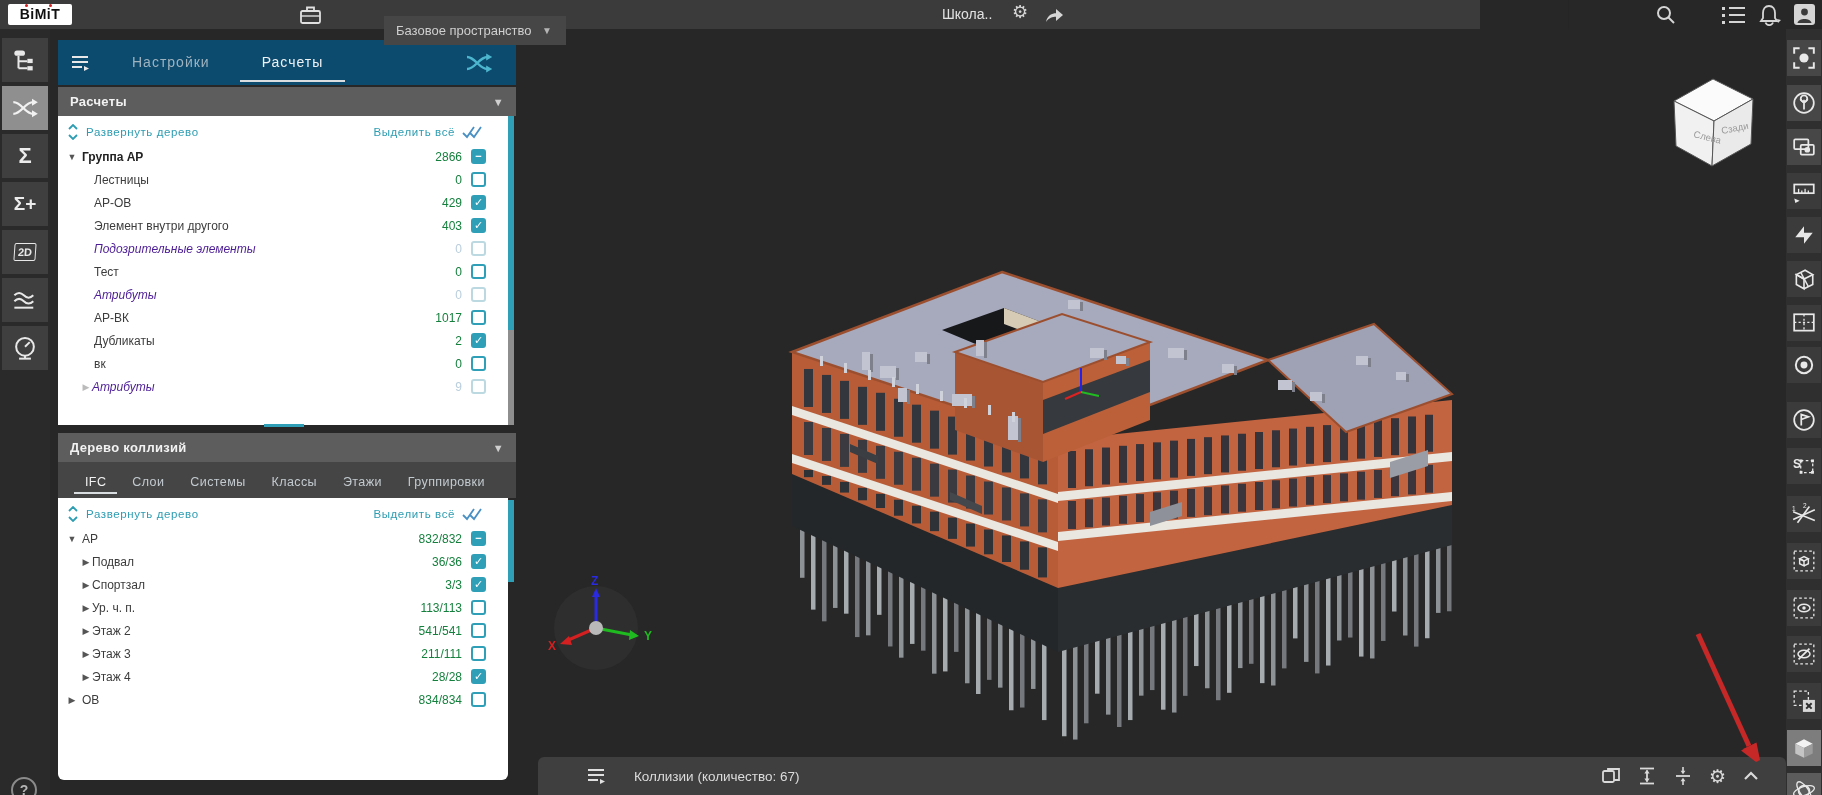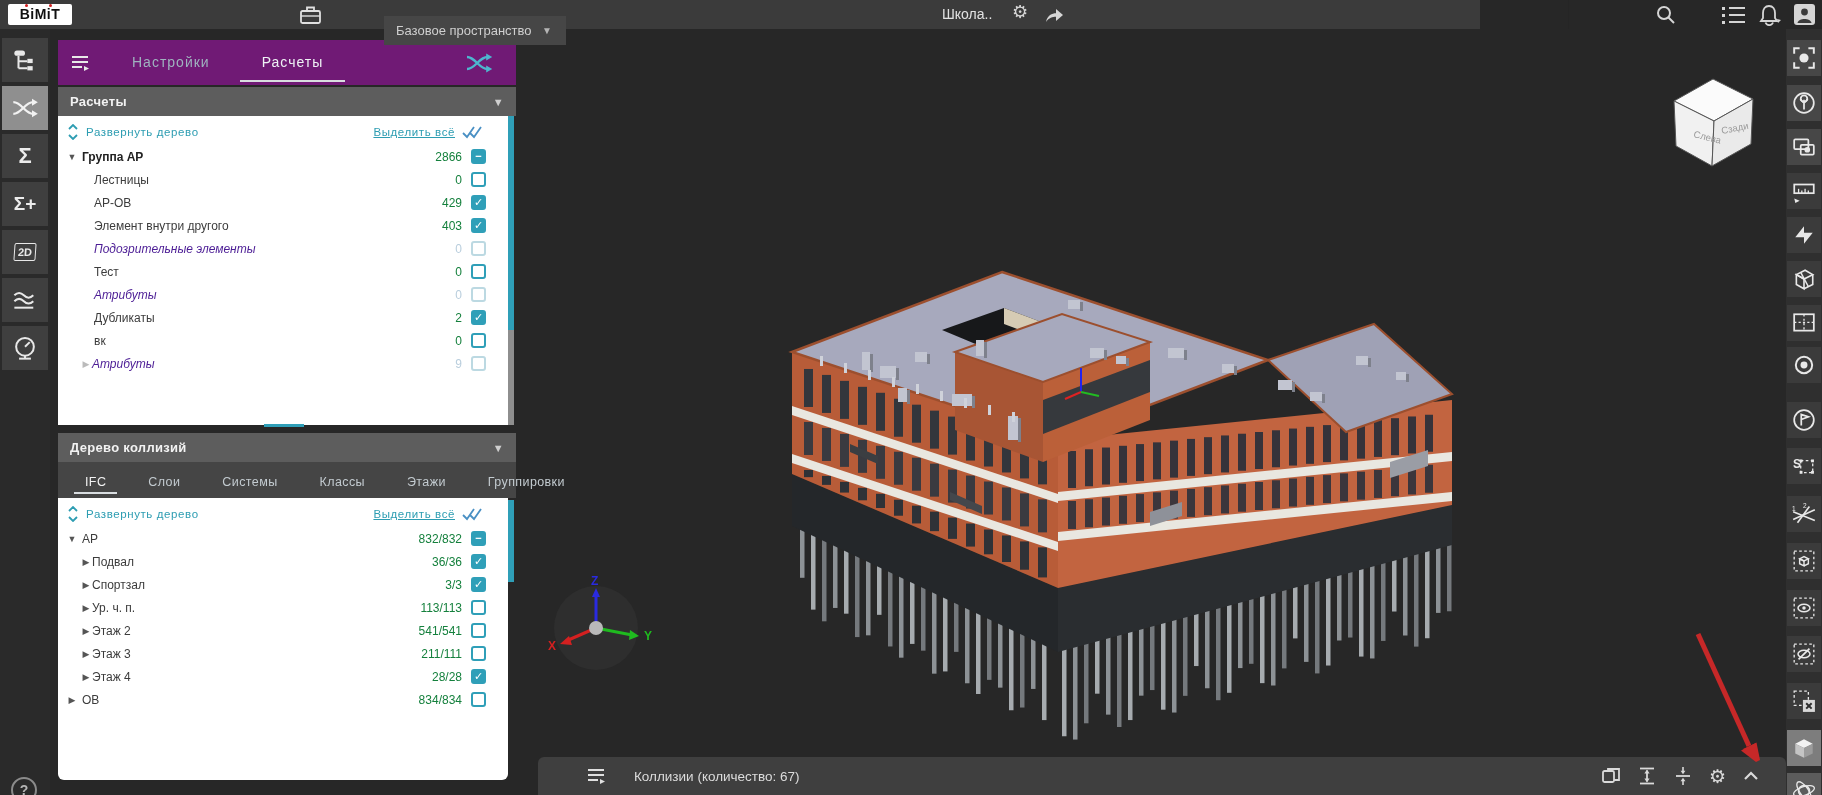--- a/index.html
+++ b/index.html
@@ -26,53 +26,53 @@
   .sigma{font-size:22px;font-weight:bold;color:#ececec;}
   #help{left:11px;top:748px;width:22px;height:22px;border:2px solid #8b8b8b;border-radius:50%;
         color:#b5b5b5;font-size:14px;font-weight:bold;text-align:center;line-height:22px;}
   
   #rtb{left:1786px;top:29px;width:36px;height:766px;background:#2f2f2f;z-index:6;}
   .rtile{position:absolute;left:1px;width:34px;height:36px;background:#3b3b3b;display:flex;
          align-items:center;justify-content:center;}
   .rtile.grp{background:#474747;}
   
   .panelchunk{left:58px;width:458px;z-index:7;box-sizing:border-box;}
-  #tabbar{top:40px;height:45px;background:#701a75;display:flex;align-items:center;}
+  #tabbar{top:40px;height:45px;background:#0c4a6e;display:flex;align-items:center;}
   .ptab{font-size:14px;letter-spacing:1px;color:#9fb3bf;height:45px;line-height:45px;padding:0 14px;position:relative;cursor:default;}
   .ptab.active{color:#eef2f5;}
   .ptab.active:after{content:"";position:absolute;left:-8px;right:-8px;bottom:3px;height:2px;background:#d9dde0;}
   #sec1head,#sec2head{height:29px;background:#5d5d5d;display:flex;align-items:center;color:#f2f2f2;
         font-weight:bold;font-size:13px;padding:0 12px;letter-spacing:.3px;}
   #sec1head{top:87px;} #sec2head{top:433px;}
   .sechd-car{margin-left:auto;color:#cfcfcf;font-size:11px;}
   .tree{background:#ffffff;overflow:hidden;width:450px;}
   #tree1{top:116px;height:309px;}
   #tree2{top:498px;height:282px;border-radius:0 0 6px 6px;}
   .links{height:27px;display:flex;align-items:center;padding:2px 24px 0 10px;}
   .linktx{color:#2d9db2;font-size:11.5px;letter-spacing:.6px;margin-left:8px;}
-  .selall{margin-left:auto;text-decoration:underline;}
+  .selall{margin-left:auto;}
   .trow{height:23px;display:flex;align-items:center;font-size:12px;color:#3c3c3c;padding-right:22px;}
   .trow .caret{width:12px;text-align:center;color:#555;font-size:9px;margin-left:8px;flex:0 0 12px;}
   .trow.lvl0 .tlabel{margin-left:4px;}
   .trow.lvl1 .caret{margin-left:22px;}
   .trow.lvl1.nocaret .tlabel{margin-left:36px;}
   .trow.bold .tlabel{font-weight:bold;color:#222;}
   .tcount{margin-left:auto;color:#15803d;font-size:12px;}
   .tcheck{width:15px;height:15px;border:2px solid #2f9fb8;border-radius:3px;margin-left:9px;flex:0 0 15px;
           box-sizing:border-box;font-size:11px;line-height:11px;text-align:center;color:#fff;font-weight:bold;}
   .tcheck.checked,.tcheck.indeterminate{background:#2f9fb8;}
   .tcheck.disabled{border-color:#bcd9e2;}
   .row-disabled .tlabel{color:#4c1d95;font-style:italic;}
   .row-disabled .tcount{color:#b9cedd;}
   .row-disabled .caret{color:#bbb;}
   #sb1a{left:508px;top:116px;width:6px;height:214px;background:#2f9fb8;z-index:7;}
   #sb1b{left:508px;top:330px;width:6px;height:95px;background:#8e8e8e;z-index:7;}
   #hscroll{left:264px;top:424px;width:40px;height:3px;background:#2f9fb8;z-index:7;}
   #sb2{left:508px;top:500px;width:6px;height:82px;background:#2f9fb8;z-index:7;}
-  #tabs2{top:462px;height:36px;background:#454545;display:flex;align-items:flex-end;padding:0 14px;gap:16px;}
+  #tabs2{top:462px;height:36px;background:#454545;display:flex;align-items:flex-end;padding:0 14px;gap:0;}
   .tab2{color:#c3cbd0;font-size:12.5px;letter-spacing:.4px;padding:0 13px 9px 13px;position:relative;}
   .tab2.active{color:#f2f2f2;}
   .tab2.active:after{content:"";position:absolute;left:2px;right:2px;bottom:4px;height:2px;background:#d9dde0;}
   
   #bbar{left:538px;top:757px;width:1248px;height:38px;background:#3f3f3f;border-radius:6px 6px 0 0;
         display:flex;align-items:center;z-index:7;padding:0 26px 0 48px;box-sizing:border-box;}
   #bbar .lbl{color:#dcdcdc;font-size:13.5px;margin-left:26px;}
   #bbar .bicons{margin-left:auto;display:flex;align-items:center;gap:16px;}
   
   svg text{font-family:"Liberation Sans","DejaVu Sans",sans-serif;}
@@ -629,20 +629,25 @@
         <span class="tlabel">Тест</span>
         <span class="tcount">0</span>
         <span class="tcheck unchecked"></span>
       </div>
     <div class="trow lvl1 nocaret row-disabled">
         <span class="tlabel">Атрибуты</span>
         <span class="tcount">0</span>
         <span class="tcheck disabled"></span>
       </div>
     <div class="trow lvl1 nocaret">
+        <span class="tlabel">АР-ВК</span>
+        <span class="tcount">1017</span>
+        <span class="tcheck unchecked"></span>
+      </div>
+    <div class="trow lvl1 nocaret">
         <span class="tlabel">Дубликаты</span>
         <span class="tcount">2</span>
         <span class="tcheck checked">✓</span>
       </div>
     <div class="trow lvl1 nocaret">
         <span class="tlabel">вк</span>
         <span class="tcount">0</span>
         <span class="tcheck unchecked"></span>
       </div>
     <div class="trow lvl1 row-disabled">

